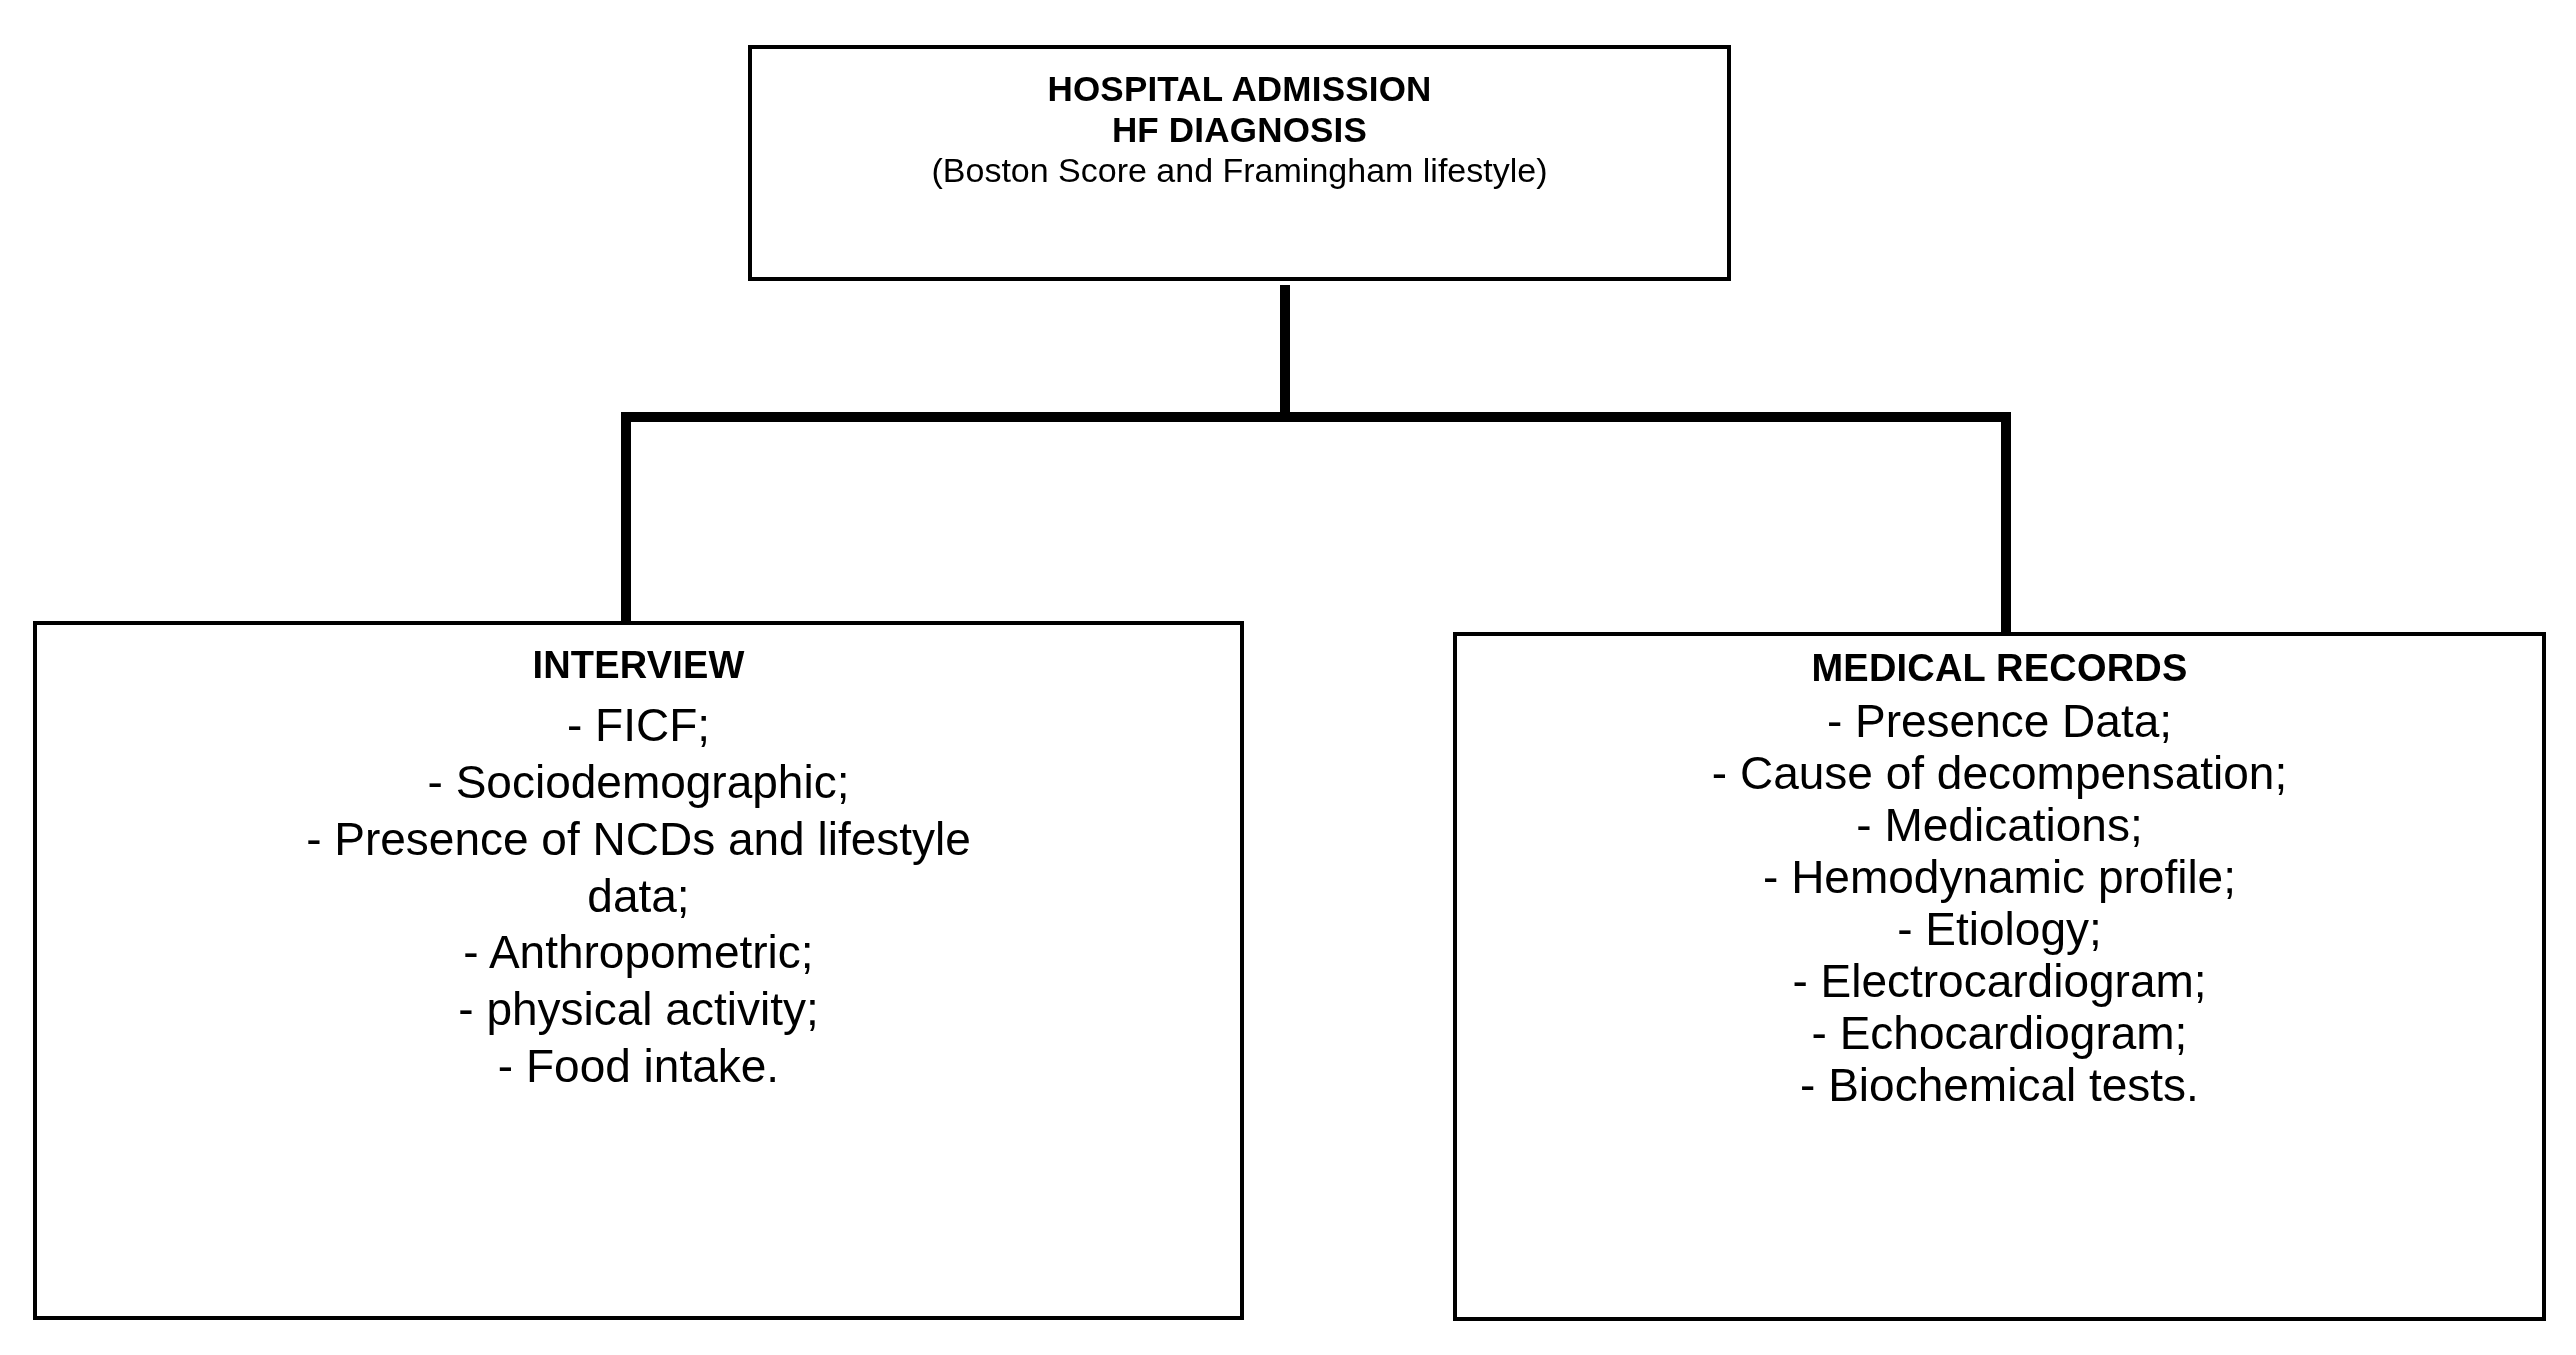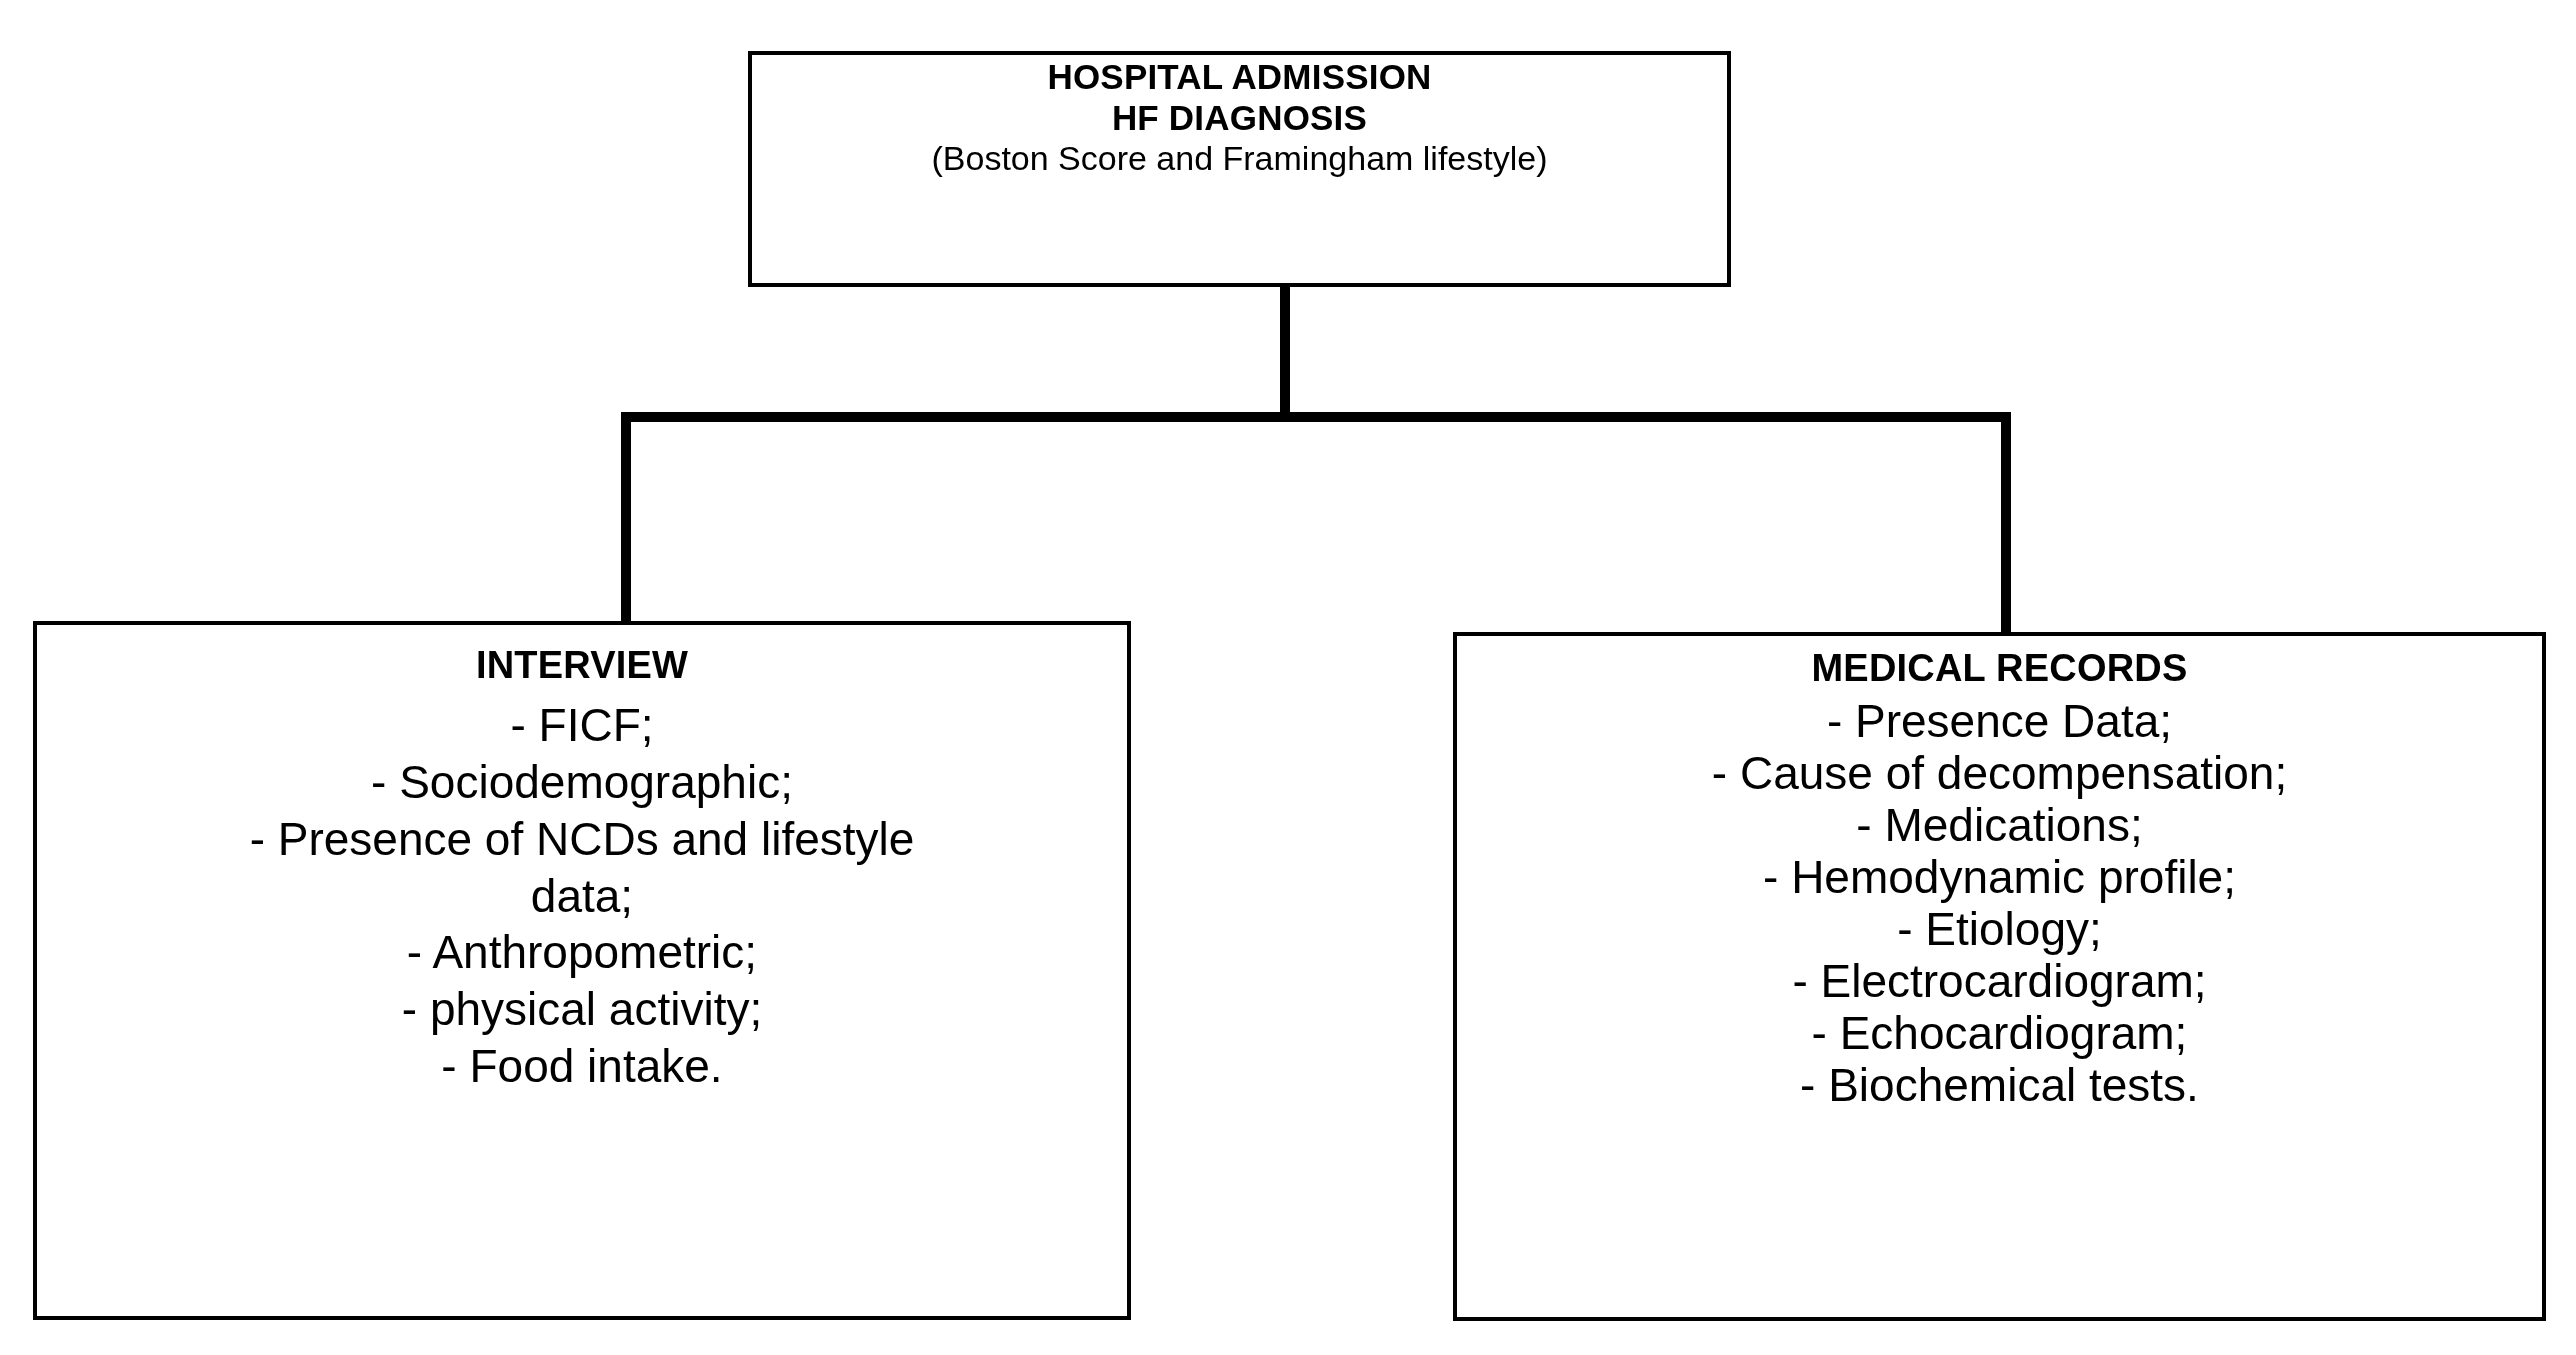--- a/index.html
+++ b/index.html
@@ -21,31 +21,31 @@
   .node-box {
     position: absolute;
     box-sizing: border-box;
     background: #ffffff;
     border: 4.1px solid #000000;
     text-align: center;
   }
 
   #top-box {
     left: 748px;
-    top: 51px;
+    top: 45px;
     width: 983px;
     height: 236px;
-    padding-top: 2px;
+    padding-top: 20px;
     text-align: center;
   }
 
   #left-box {
     left: 33px;
     top: 621px;
-    width: 1098px;
+    width: 1211px;
     height: 699px;
     padding-top: 18px;
   }
 
   #right-box {
     left: 1453px;
     top: 632px;
     width: 1093px;
     height: 689px;
     padding-top: 10px;

